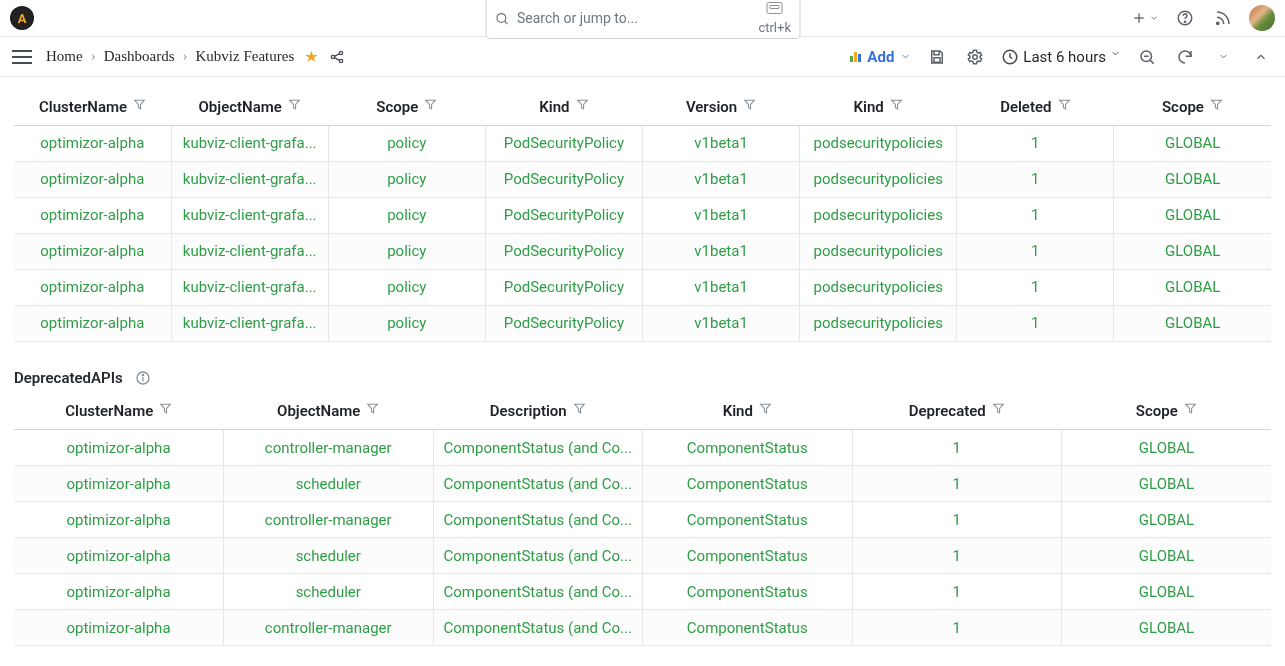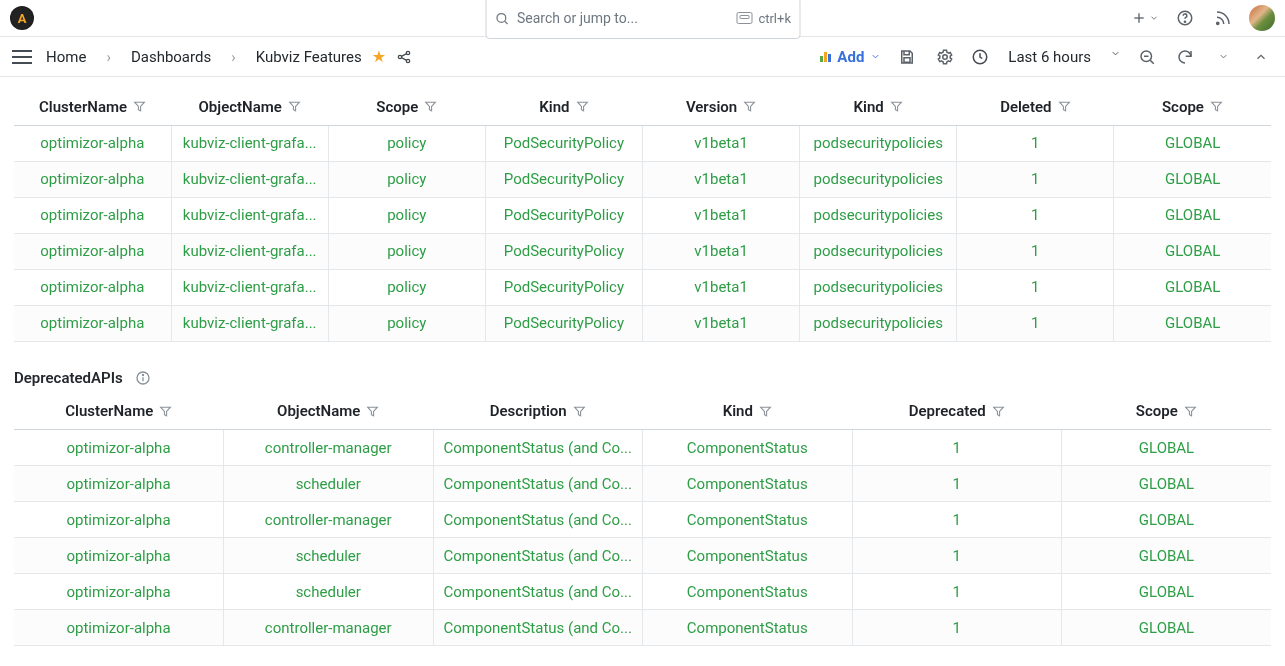--- a/index.html
+++ b/index.html
@@ -47,20 +47,21 @@
     color: #6e7781;
     background: #fff;
   }
   .search-box .mag { margin-right: 8px; flex-shrink:0; }
   .search-box .placeholder { flex: 1; font-size: 14px; color:#6e7781;}
   .kbd {
     display: flex; align-items: center;
     font-size: 13px;
     color: #6e7781;
     gap: 6px;
+    flex-direction: column;
   }
   .kbd-icon {
     width: 16px; height: 12px;
     border: 1px solid #8a9199;
     border-radius: 2px;
     position: relative;
     display:inline-block;
   }
   .kbd-icon::after{
     content:"";
@@ -96,37 +97,37 @@
     border-bottom: 1px solid #e5e5e5;
     font-size: 15px;
   }
   .burger {
     width: 20px; height: 14px;
     display: flex; flex-direction: column; justify-content: space-between;
     margin-right: 14px;
     cursor:pointer;
   }
   .burger span { height: 2px; background: #464c54; display:block; }
-  .crumbs { display: flex; align-items: center; gap: 20px; }
+  .crumbs { display: flex; align-items: center; gap: 8px; font-family: Liberation Serif, serif; }
   .crumbs a { color: #24292e; text-decoration: none; }
   .chev { color: #9aa0a6; }
   .star { color: #f5a623; margin-left: 10px; font-size: 16px; }
   .share-icn { margin-left: 10px; color:#464c54; }
   .sub-right {
     margin-left: auto;
     display: flex; align-items: center; gap: 14px;
   }
   .add-btn { display:flex; align-items:center; gap:6px; color:#3871dc; font-weight:700; cursor:pointer;}
   .add-btn .bars { display:flex; align-items:flex-end; gap:1px; }
   .add-btn .bars i { width:3px; background:#f5a623; display:inline-block;}
   .add-btn .bars i:nth-child(1){height:6px; background:#5aa64b;}
   .add-btn .bars i:nth-child(2){height:10px; background:#f5a623;}
   .add-btn .bars i:nth-child(3){height:8px; background:#3871dc;}
   .range-btn {
-    display:flex; align-items:flex-start; gap:19px;
+    display:flex; align-items:flex-start; gap:4px;
     color:#24292e; cursor:pointer;
   }
 
   
   .content {
     height: calc(666px - 37px - 40px);
     overflow-y: auto;
     padding: 12px 14px 0 14px;
   }
   .panel-title-row {
@@ -147,21 +148,21 @@
   table.data th {
     height: 36px;
     text-align: center;
     font-weight: 600;
     color: #1f2328;
     border-bottom: 1px solid #d0d5da;
     position: relative;
     overflow:hidden; white-space:nowrap; text-overflow:ellipsis;
     padding: 0 6px;
   }
-  .th-inner { display:inline-flex; align-items:center; gap:6px; justify-content:center;}
+  .th-inner { display:inline-flex; align-items:flex-start; gap:6px; justify-content:center;}
   .filter-icn { color:#8a9199; }
   table.data td {
     height: 36px;
     text-align: center;
     color: #2e9e46; 
     border-bottom: 1px solid #e5e8eb;
     border-right: 1px solid #e5e8eb;
     overflow: hidden;
     white-space: nowrap;
     text-overflow: ellipsis;

